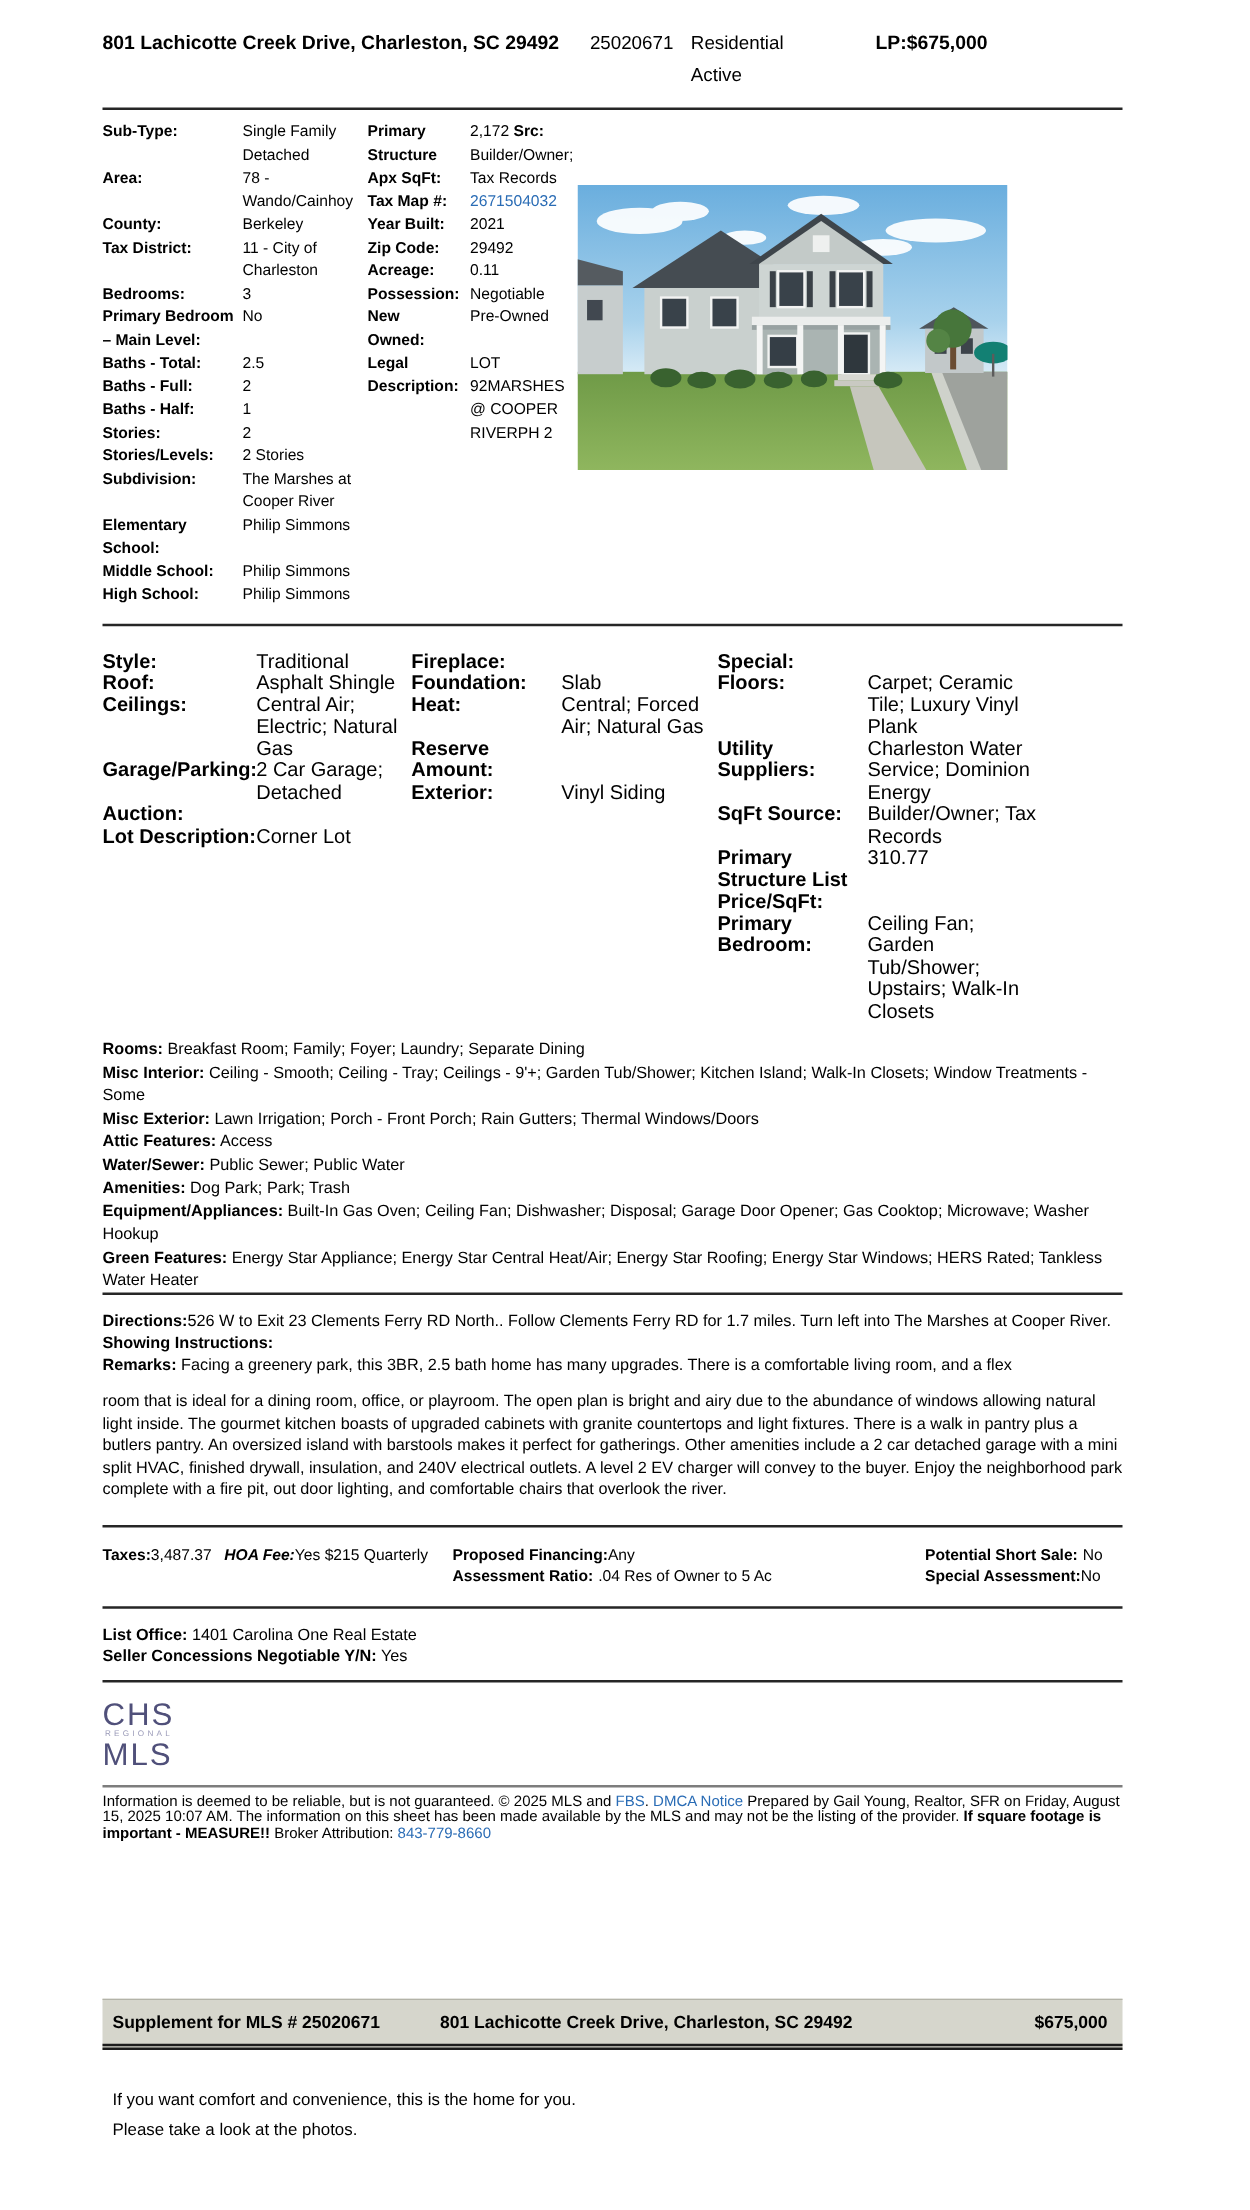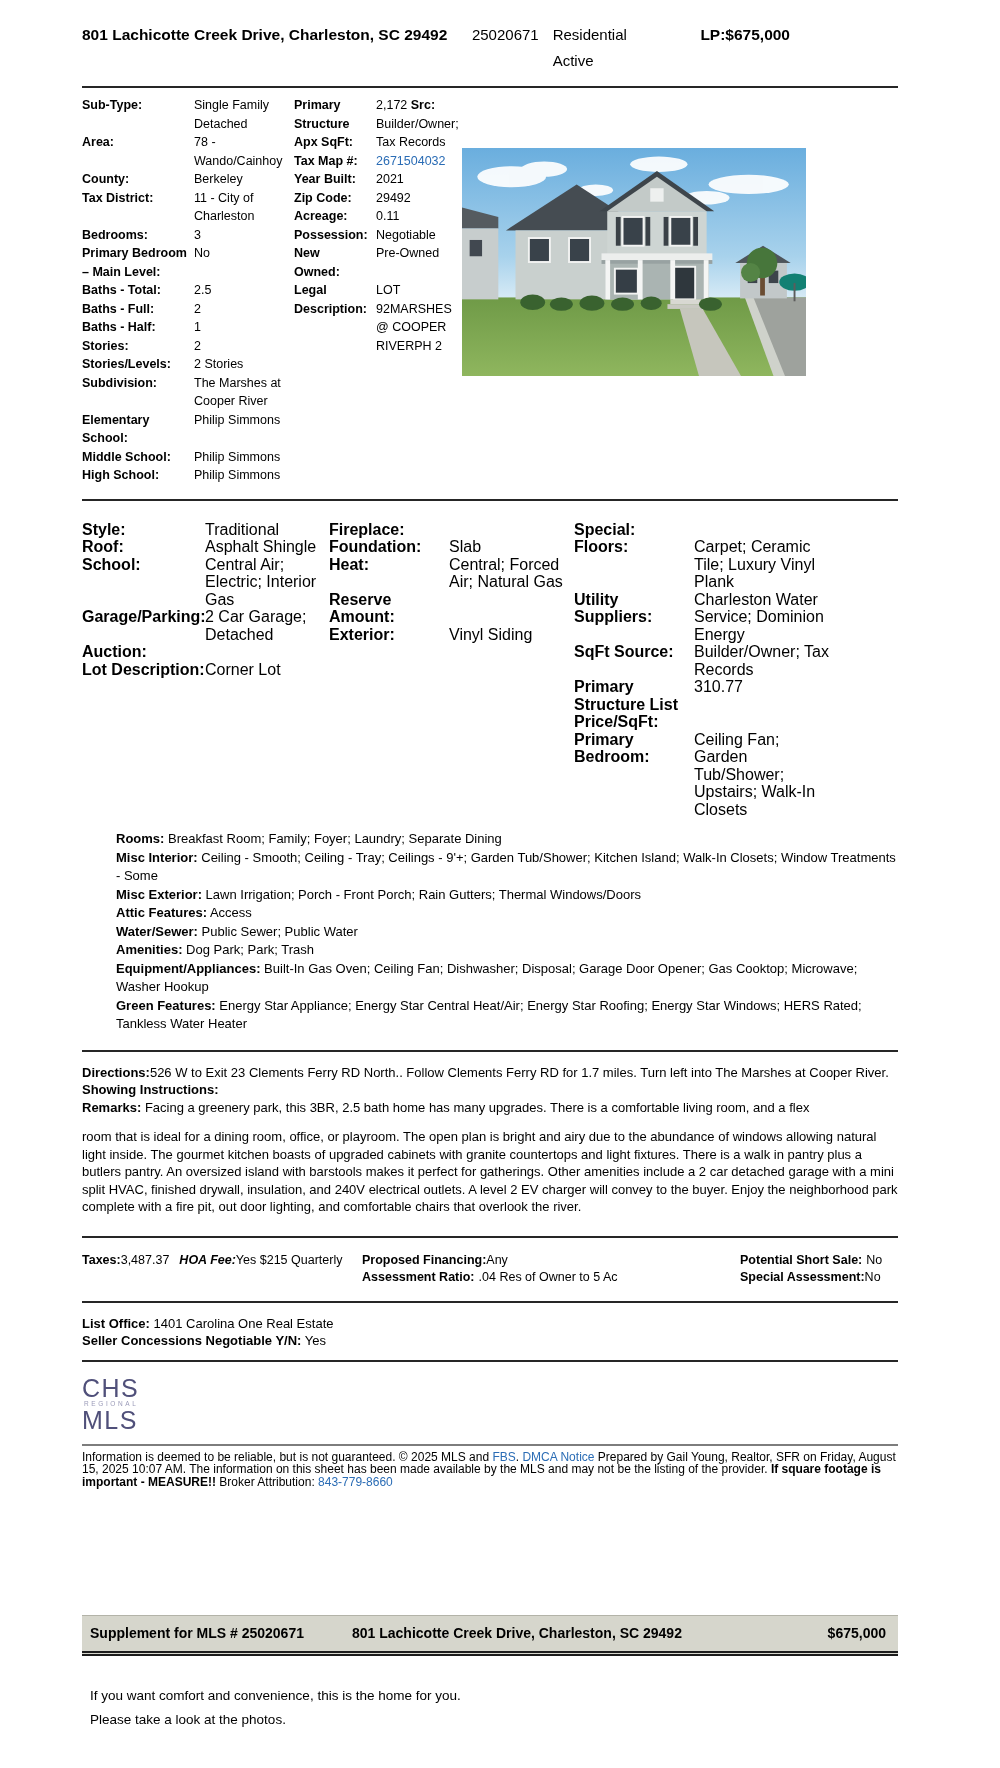--- a/index.html
+++ b/index.html
@@ -39,21 +39,21 @@
 
   .sec2 { display:flex; padding:20px 0 12px; font-size:16px; line-height:17.5px; }
   .colA { width:247px; flex:none; }
   .colA .lbl { width:123px; }
   .colB { width:245px; flex:none; }
   .colB .lbl { width:120px; }
   .colC { width:258px; flex:none; }
   .colC .lbl { width:120px; }
   .colC .val { width:138px; }
 
-  .features { padding-bottom:16px;margin-left:34px; }
+  .features { padding-bottom:0; }
   .features p, .dirblock p { font-size:13px; line-height:18.5px; }
   .dirblock { padding:12px 0 20px; }
   .dirblock p { line-height:17.5px; }
   .remarks2 { margin-top:12px; }
 
   .fin { display:flex; padding:14px 0; font-size:12.5px; line-height:17.5px; }
   .fin .c1 { width:280px; flex:none; }
   .fin .c2 { width:378px; flex:none; }
   .fin .c3 { flex:1; }
   .fin b { font-weight:bold; }
@@ -313,22 +313,22 @@
           <div class="lbl">Style:</div>
           <div class="val">Traditional</div>
         </div>
 
         <div class="kv-row">
           <div class="lbl">Roof:</div>
           <div class="val">Asphalt Shingle</div>
         </div>
 
         <div class="kv-row">
-          <div class="lbl">School:</div>
-          <div class="val">Central Air; Electric; Interior Gas</div>
+          <div class="lbl">Ceilings:</div>
+          <div class="val">Central Air; Electric; Natural Gas</div>
         </div>
 
         <div class="kv-row">
           <div class="lbl">Garage/Parking:</div>
           <div class="val">2 Car Garage; Detached</div>
         </div>
 
         <div class="kv-row">
           <div class="lbl">Auction:</div>
           <div class="val"></div>

